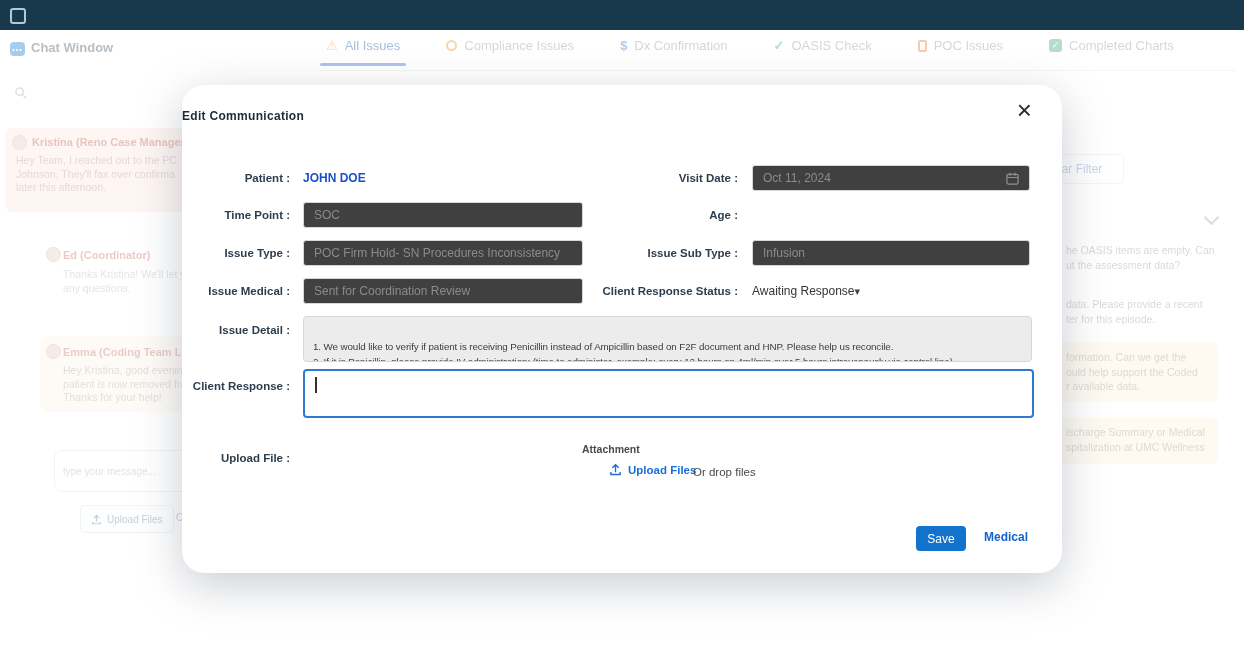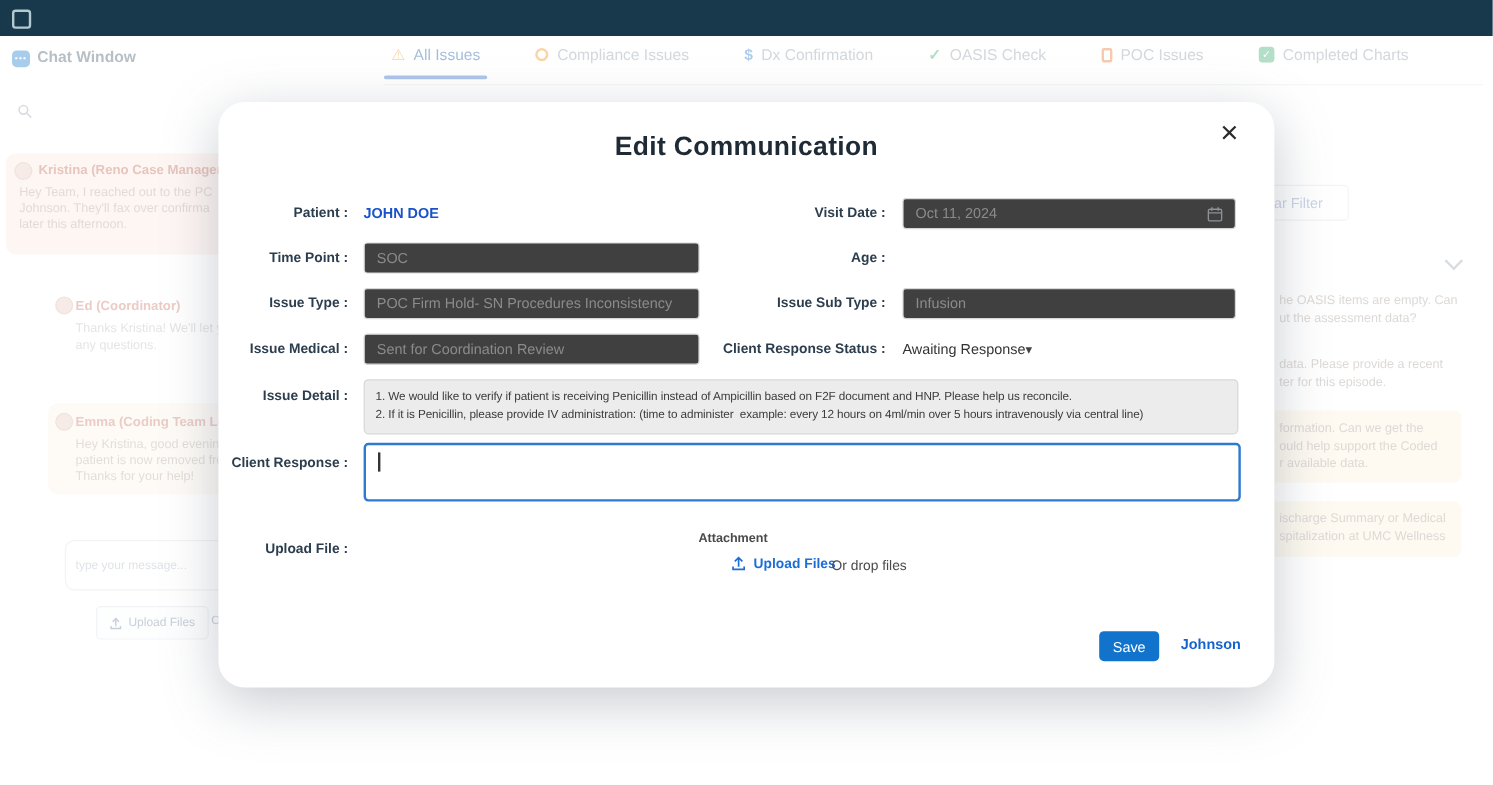--- a/index.html
+++ b/index.html
@@ -54,37 +54,37 @@
   .fragbox{background:#fcf4e0;border-radius:6px;z-index:1}
   .chev-right{left:1206px;top:212px;width:9px;height:9px;border-right:2px solid #aab3bc;
        border-bottom:2px solid #aab3bc;transform:rotate(45deg);z-index:1}
 
   
   .overlay{left:0;top:30px;width:1244px;height:624px;background:rgba(255,255,255,.55);z-index:5}
 
   
   .modal{left:182px;top:85px;width:880px;height:488px;background:#fff;border-radius:22px;
        box-shadow:0 12px 45px rgba(100,110,125,.35);z-index:10}
-  .m-title{left:0;top:24px;width:100%;text-align:center;font-size:22px;font-weight:bold;color:#1e2b36;
+  .m-title{left:0;top:24px;width:100%;text-align:left;font-size:12px;font-weight:bold;color:#1e2b36;
        letter-spacing:.3px}
   .m-close{right:30px;top:12px;font-size:26px;font-weight:300;color:#2b2b2b;cursor:pointer;line-height:1}
   .flabel{font-size:11.5px;font-weight:bold;color:#2c3e4e;line-height:26px;white-space:nowrap}
   .flabel.l{left:0;width:108px;text-align:right}
   .flabel.r{left:406px;width:150px;text-align:right}
   .gfield{height:26px;line-height:24px;background:#404040;border:1px solid #d7d7d7;border-radius:3px;
        font-size:12px;color:#8b8b8b;padding:0 10px;box-sizing:border-box;white-space:nowrap;overflow:hidden}
   .gfield.lcol{left:121px;width:280px}
   .gfield.rcol{left:570px;width:278px}
   .datefield{display:flex;align-items:center;justify-content:space-between}
   .patient-link{left:121px;top:80px;line-height:26px;font-size:12px;font-weight:bold;color:#1a53c9}
   .crs{left:570px;top:193px;width:278px;height:26px;display:flex;align-items:center;
        font-size:12px;color:#333}
   .crs .chev{font-size:11px;color:#444}
   .idetail{left:121px;top:231px;width:729px;height:46px;background:#ececec;border:1px solid #d7d7d7;
-       border-radius:4px;padding:6px 9px;box-sizing:border-box;font-size:9.8px;letter-spacing:-0.1px;
+       border-radius:4px;padding:22px 9px;box-sizing:border-box;font-size:9.8px;letter-spacing:-0.1px;
        color:#3c3c3c;white-space:pre;line-height:15px;overflow:hidden}
   .cresp{left:121px;top:284px;width:731px;height:49px;background:#fff;border:2px solid #2f7ad1;
        border-radius:4px;box-sizing:border-box;resize:none;outline:none;padding:8px 10px;
        font-family:"Liberation Sans",sans-serif;font-size:12px;color:#333}
   .caret{left:133px;top:292px;width:2px;height:16px;background:#333;animation:blink 1s steps(1) infinite}
   @keyframes blink{50%{opacity:0}}
   .attach-label{left:400px;top:358px;font-size:10.5px;font-weight:bold;color:#4a4a4a}
   .upload-link{left:427px;top:378px;display:flex;align-items:center;gap:6px;font-size:11.5px;
        font-weight:bold;color:#1b6ed6;cursor:pointer;white-space:nowrap}
   .drop-hint{left:511px;top:381px;font-size:11.5px;color:#4a4a4a;white-space:nowrap}
@@ -235,14 +235,14 @@
   <div class="abs upload-link">
     <svg width="13" height="13" viewBox="0 0 14 14">
       <path d="M7 10 V2.2 M3.6 5.2 L7 1.8 L10.4 5.2" fill="none" stroke="#1b6ed6" stroke-width="1.5"></path>
       <path d="M2 9.8 V12.4 H12 V9.8" fill="none" stroke="#1b6ed6" stroke-width="1.5"></path>
     </svg>
     <span>Upload Files</span>
   </div>
   <div class="abs drop-hint">Or drop files</div>
 
   <button class="abs save-btn">Save</button>
-  <div class="abs cancel-btn">Johnson</div>
+  <div class="abs cancel-btn">Medical</div>
 </div>
 
 </body></html>

